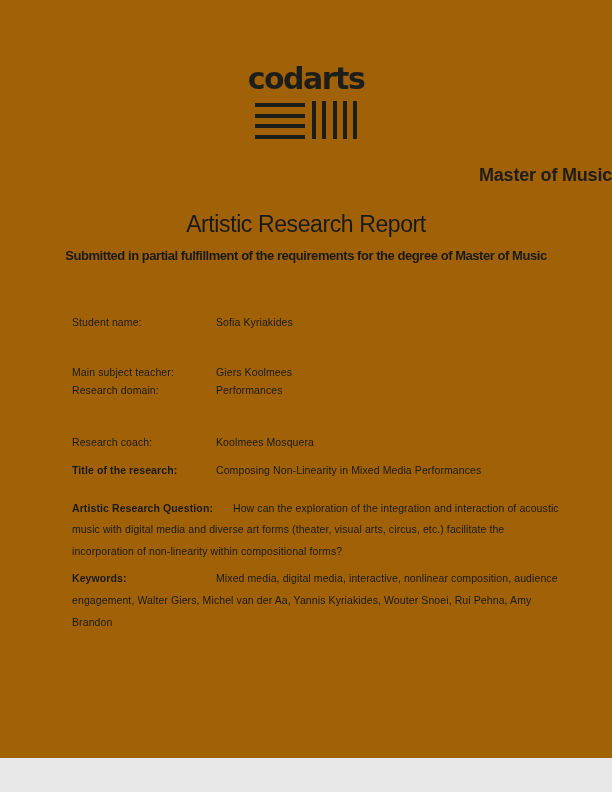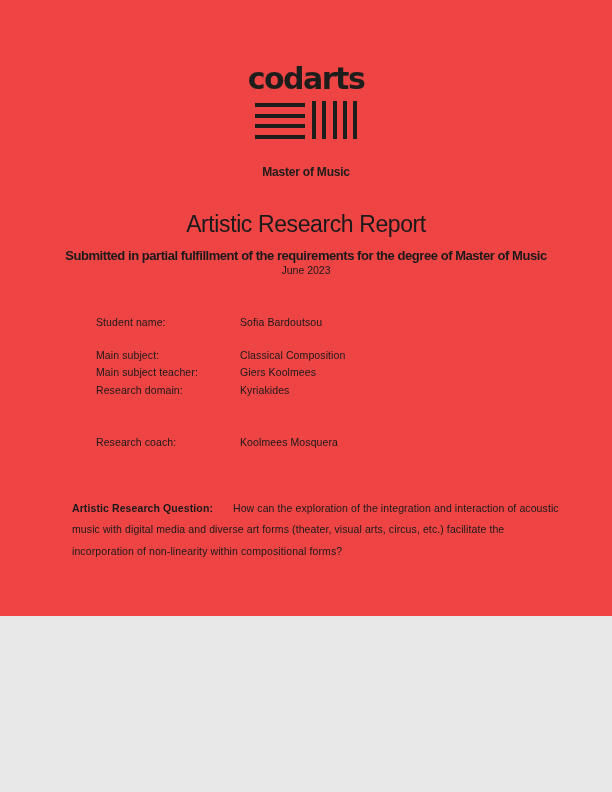--- a/index.html
+++ b/index.html
@@ -2,50 +2,50 @@
 <html style="--text-color: #1a1a1a; --logo-color: #1d1d1b;"><head>
 <meta charset="utf-8">
 <style>
   :root{
     --text-color:#1a1a1a;
     --logo-color:#1d1d1b;
   }
   html,body{margin:0;padding:0;background:#e8e8e8;}
   .page{
     position:relative;
-    width:612px;height:616px;
+    width:612px;height:758px;
     margin:0 auto;
-    background:#ef4444;
+    background:#a16207;
     font-family:"Liberation Sans", sans-serif;
     color:var(--text-color);
     overflow:hidden;
   }
   .centered{position:absolute;left:0;width:612px;text-align:center;}
 
   
   .brand{top:62px;font-family:"DejaVu Sans","Liberation Sans",sans-serif;
          font-size:30px;font-weight:700;letter-spacing:-1.5px;color:var(--logo-color);line-height:1.1;}
   .glyph{position:absolute;top:101px;left:0;width:612px;display:flex;justify-content:center;}
   .glyph-inner{display:flex;align-items:flex-end;gap:7px;height:38px;}
   .hlines{display:flex;flex-direction:column;justify-content:space-between;width:50px;height:36px;margin-bottom:0;}
   .hlines i{display:block;height:4px;background:var(--logo-color);}
   .vbars{display:flex;justify-content:space-between;width:45px;height:38px;}
   .vbars i{display:block;width:4px;background:var(--logo-color);}
   .city{top:137px;font-family:"DejaVu Sans","Liberation Sans",sans-serif;
         font-size:26px;font-weight:700;letter-spacing:-1.5px;color:var(--logo-color);line-height:1.05;}
-  .program{top:165px;font-size:12px;font-weight:700;color:var(--logo-color);letter-spacing:-0.2px;}
+  .program{top:165px;font-size:18px;font-weight:700;color:var(--logo-color);letter-spacing:-0.2px;text-align:right;}
 
   
   .doc-title{top:211px;font-size:23px;letter-spacing:-0.4px;font-weight:400;text-align:center;}
   .doc-subtitle{top:248px;font-size:13px;font-weight:700;letter-spacing:-0.45px;}
   .doc-date{top:264px;font-size:10.5px;}
 
   
   .row{position:absolute;left:72px;width:492px;display:flex;font-size:10.5px;line-height:1.25;letter-spacing:0.1px;}
-  .row-label{width:144px;flex-shrink:0;margin-left:24px;}
+  .row-label{width:144px;flex-shrink:0;}
   .row-label.bold{font-weight:700;}
   .r1{top:316px}.r2{top:349px}.r3{top:366px}.r4{top:384px}.r5{top:436px}.r6{top:464px}
 
   
   .para{position:absolute;left:72px;width:490px;font-size:10.5px;line-height:21.8px;letter-spacing:0.1px;}
   .para-question{top:487px;}
   .para-keywords{top:556px;line-height:22px;}
   .para-label{font-weight:700;margin-right:20px;}
   .tab-label{font-weight:700;display:inline-block;width:144px;margin-right:0;}
 </style>
@@ -71,39 +71,39 @@
           <i></i>
           <i></i>
       </div>
     </div>
   </div>
 
   <div class="centered program">Master of Music</div>
 
   <div class="centered doc-title">Artistic Research Report</div>
   <div class="centered doc-subtitle">Submitted in partial fulfillment of the requirements for the degree of Master of Music</div>
-  <div class="centered doc-date">June 2023</div>
 
   <div class="row r1">
     <span class="row-label">Student name:</span>
-    <span class="row-value">Sofia Bardoutsou</span>
-  </div>
-  <div class="row r2">
-    <span class="row-label">Main subject:</span>
-    <span class="row-value">Classical Composition</span>
+    <span class="row-value">Sofia Kyriakides</span>
   </div>
   <div class="row r3">
     <span class="row-label">Main subject teacher:</span>
     <span class="row-value">Giers Koolmees</span>
   </div>
   <div class="row r4">
     <span class="row-label">Research domain:</span>
-    <span class="row-value">Kyriakides</span>
+    <span class="row-value">Performances</span>
   </div>
   <div class="row r5">
     <span class="row-label">Research coach:</span>
     <span class="row-value">Koolmees Mosquera</span>
   </div>
+  <div class="row r6">
+    <span class="row-label bold">Title of the research:</span>
+    <span class="row-value">Composing Non-Linearity in Mixed Media Performances</span>
+  </div>
 
   <p class="para para-question"><span class="para-label">Artistic Research Question:</span><span>How can the exploration of the integration and interaction of acoustic music with digital media and diverse art forms (theater, visual arts, circus, etc.) facilitate the incorporation of non-linearity within compositional forms?</span></p>
 
+  <p class="para para-keywords"><span class="tab-label">Keywords:</span><span>Mixed media, digital media, interactive, nonlinear composition, audience engagement, Walter Giers, Michel van der Aa, Yannis Kyriakides, Wouter Snoei, Rui Pehna, Amy Brandon</span></p>
 
 </div>
 
 </body></html>

